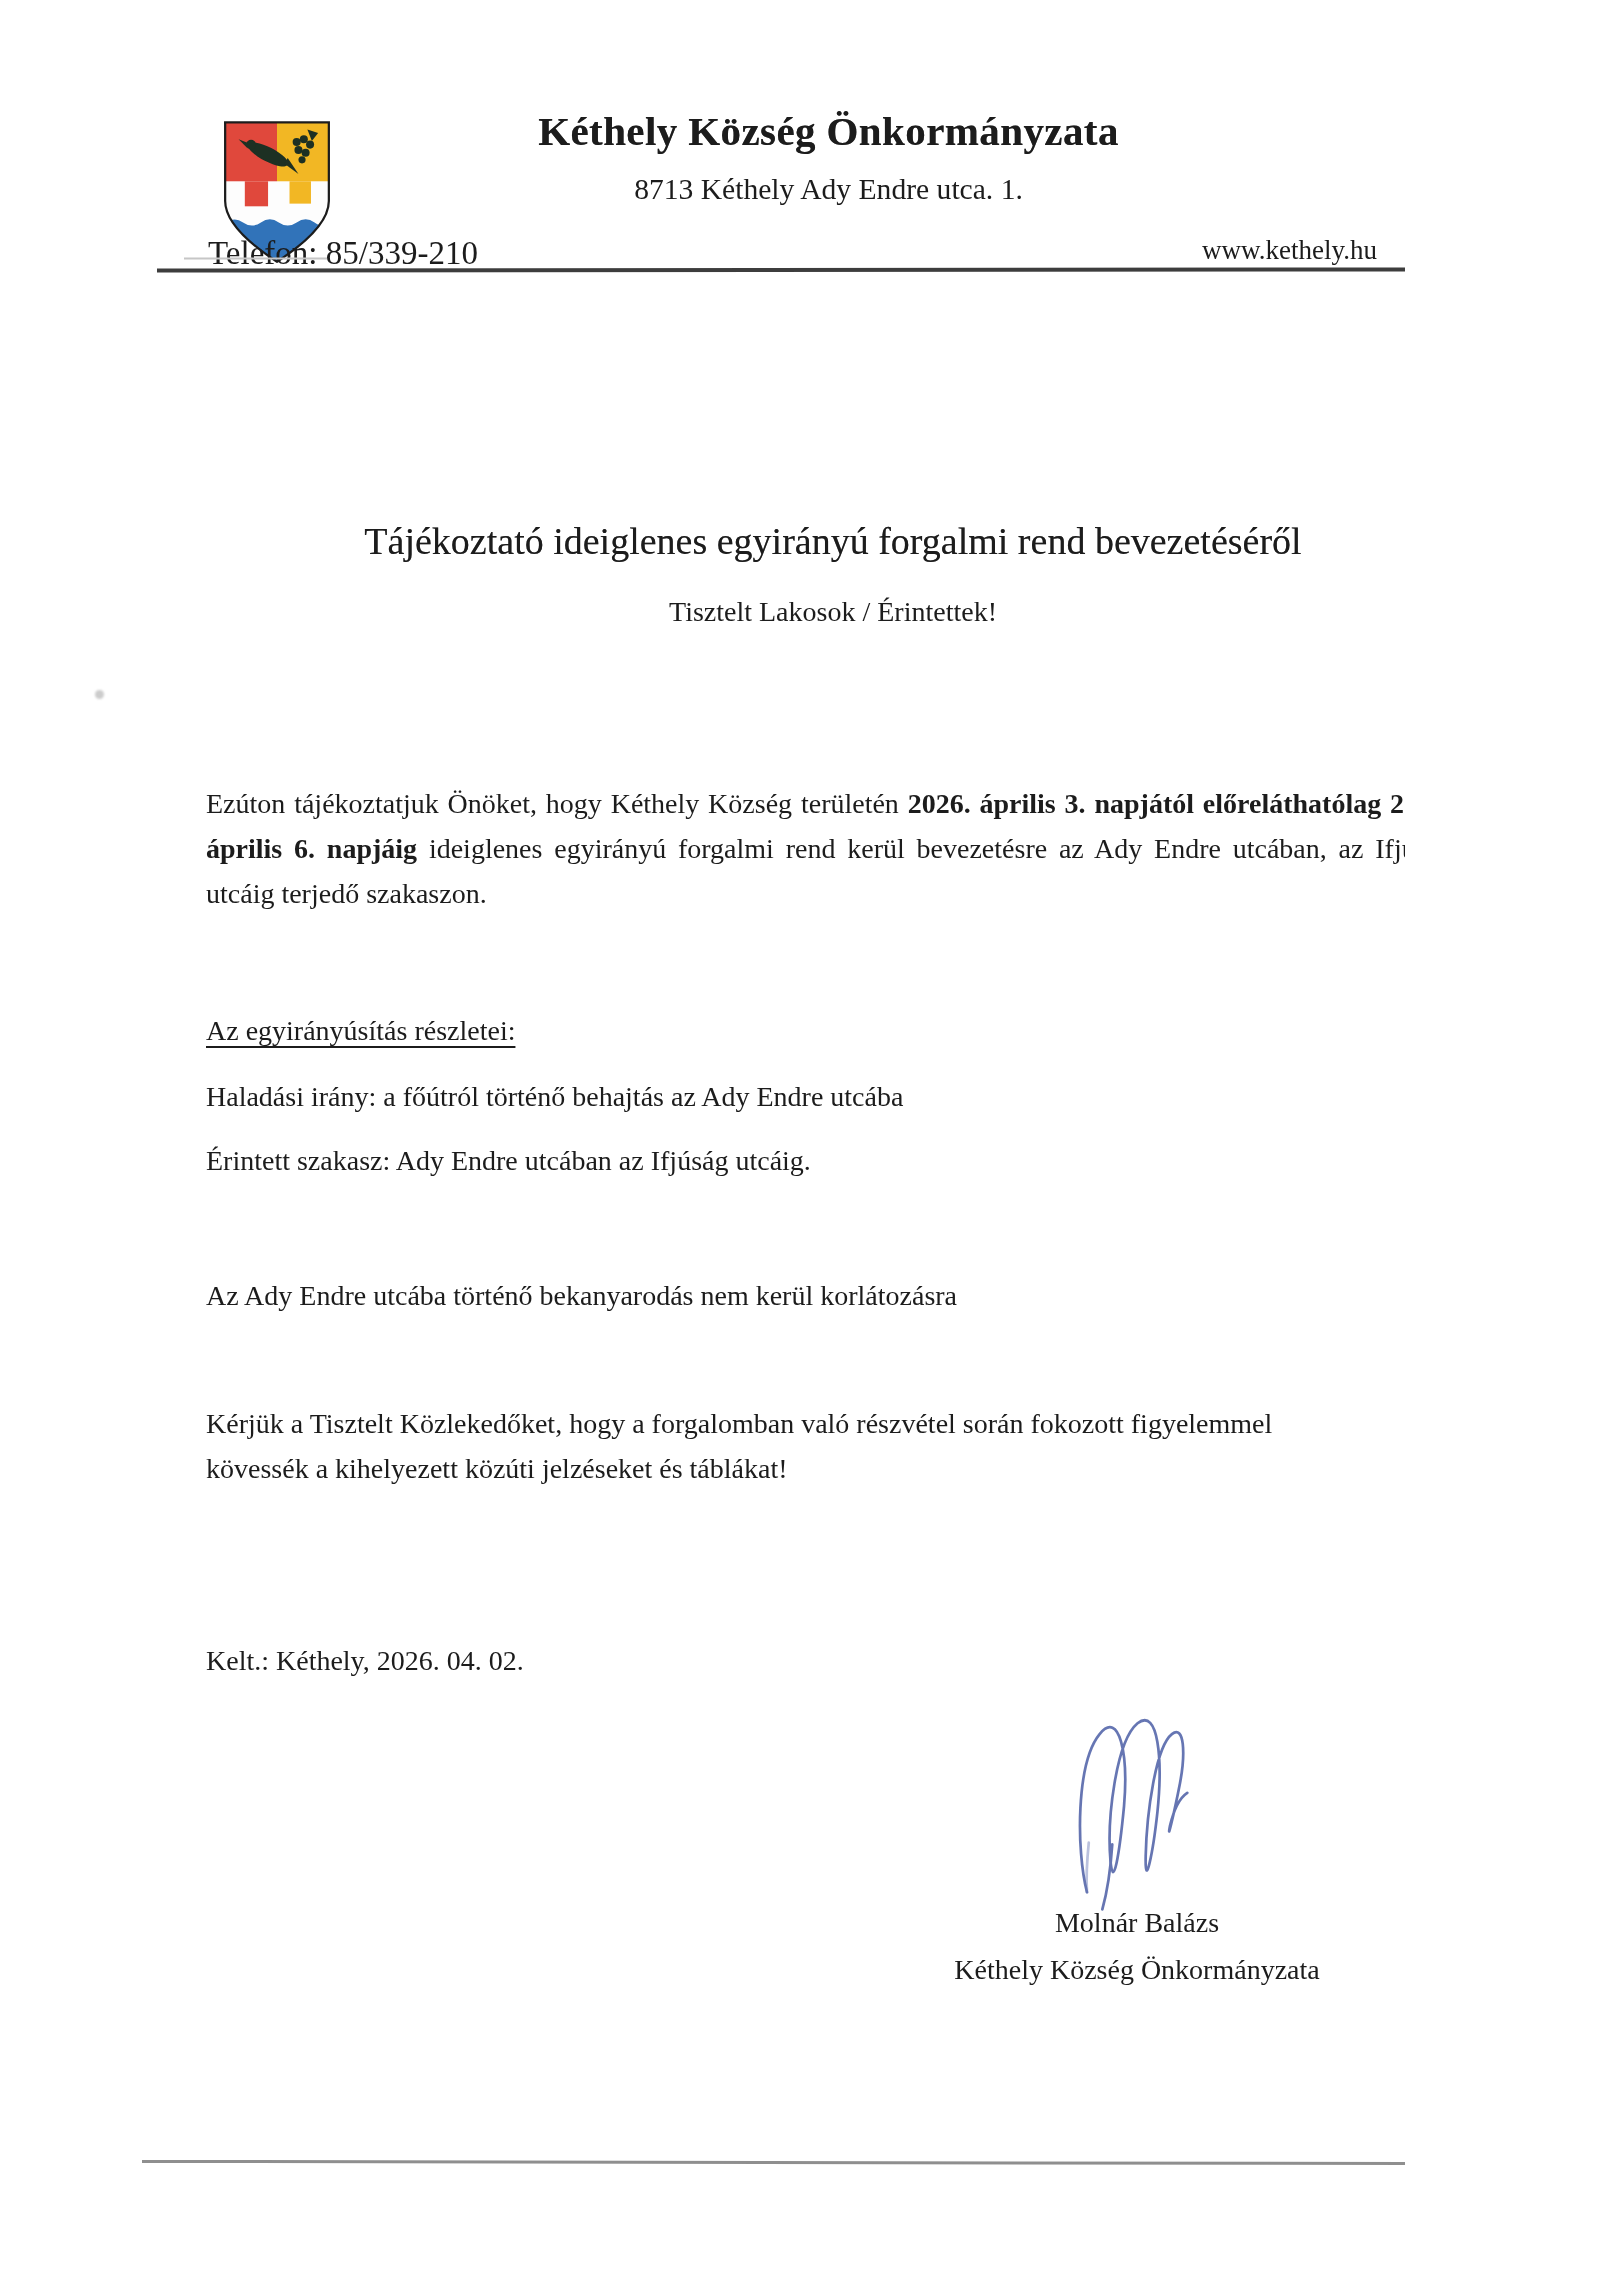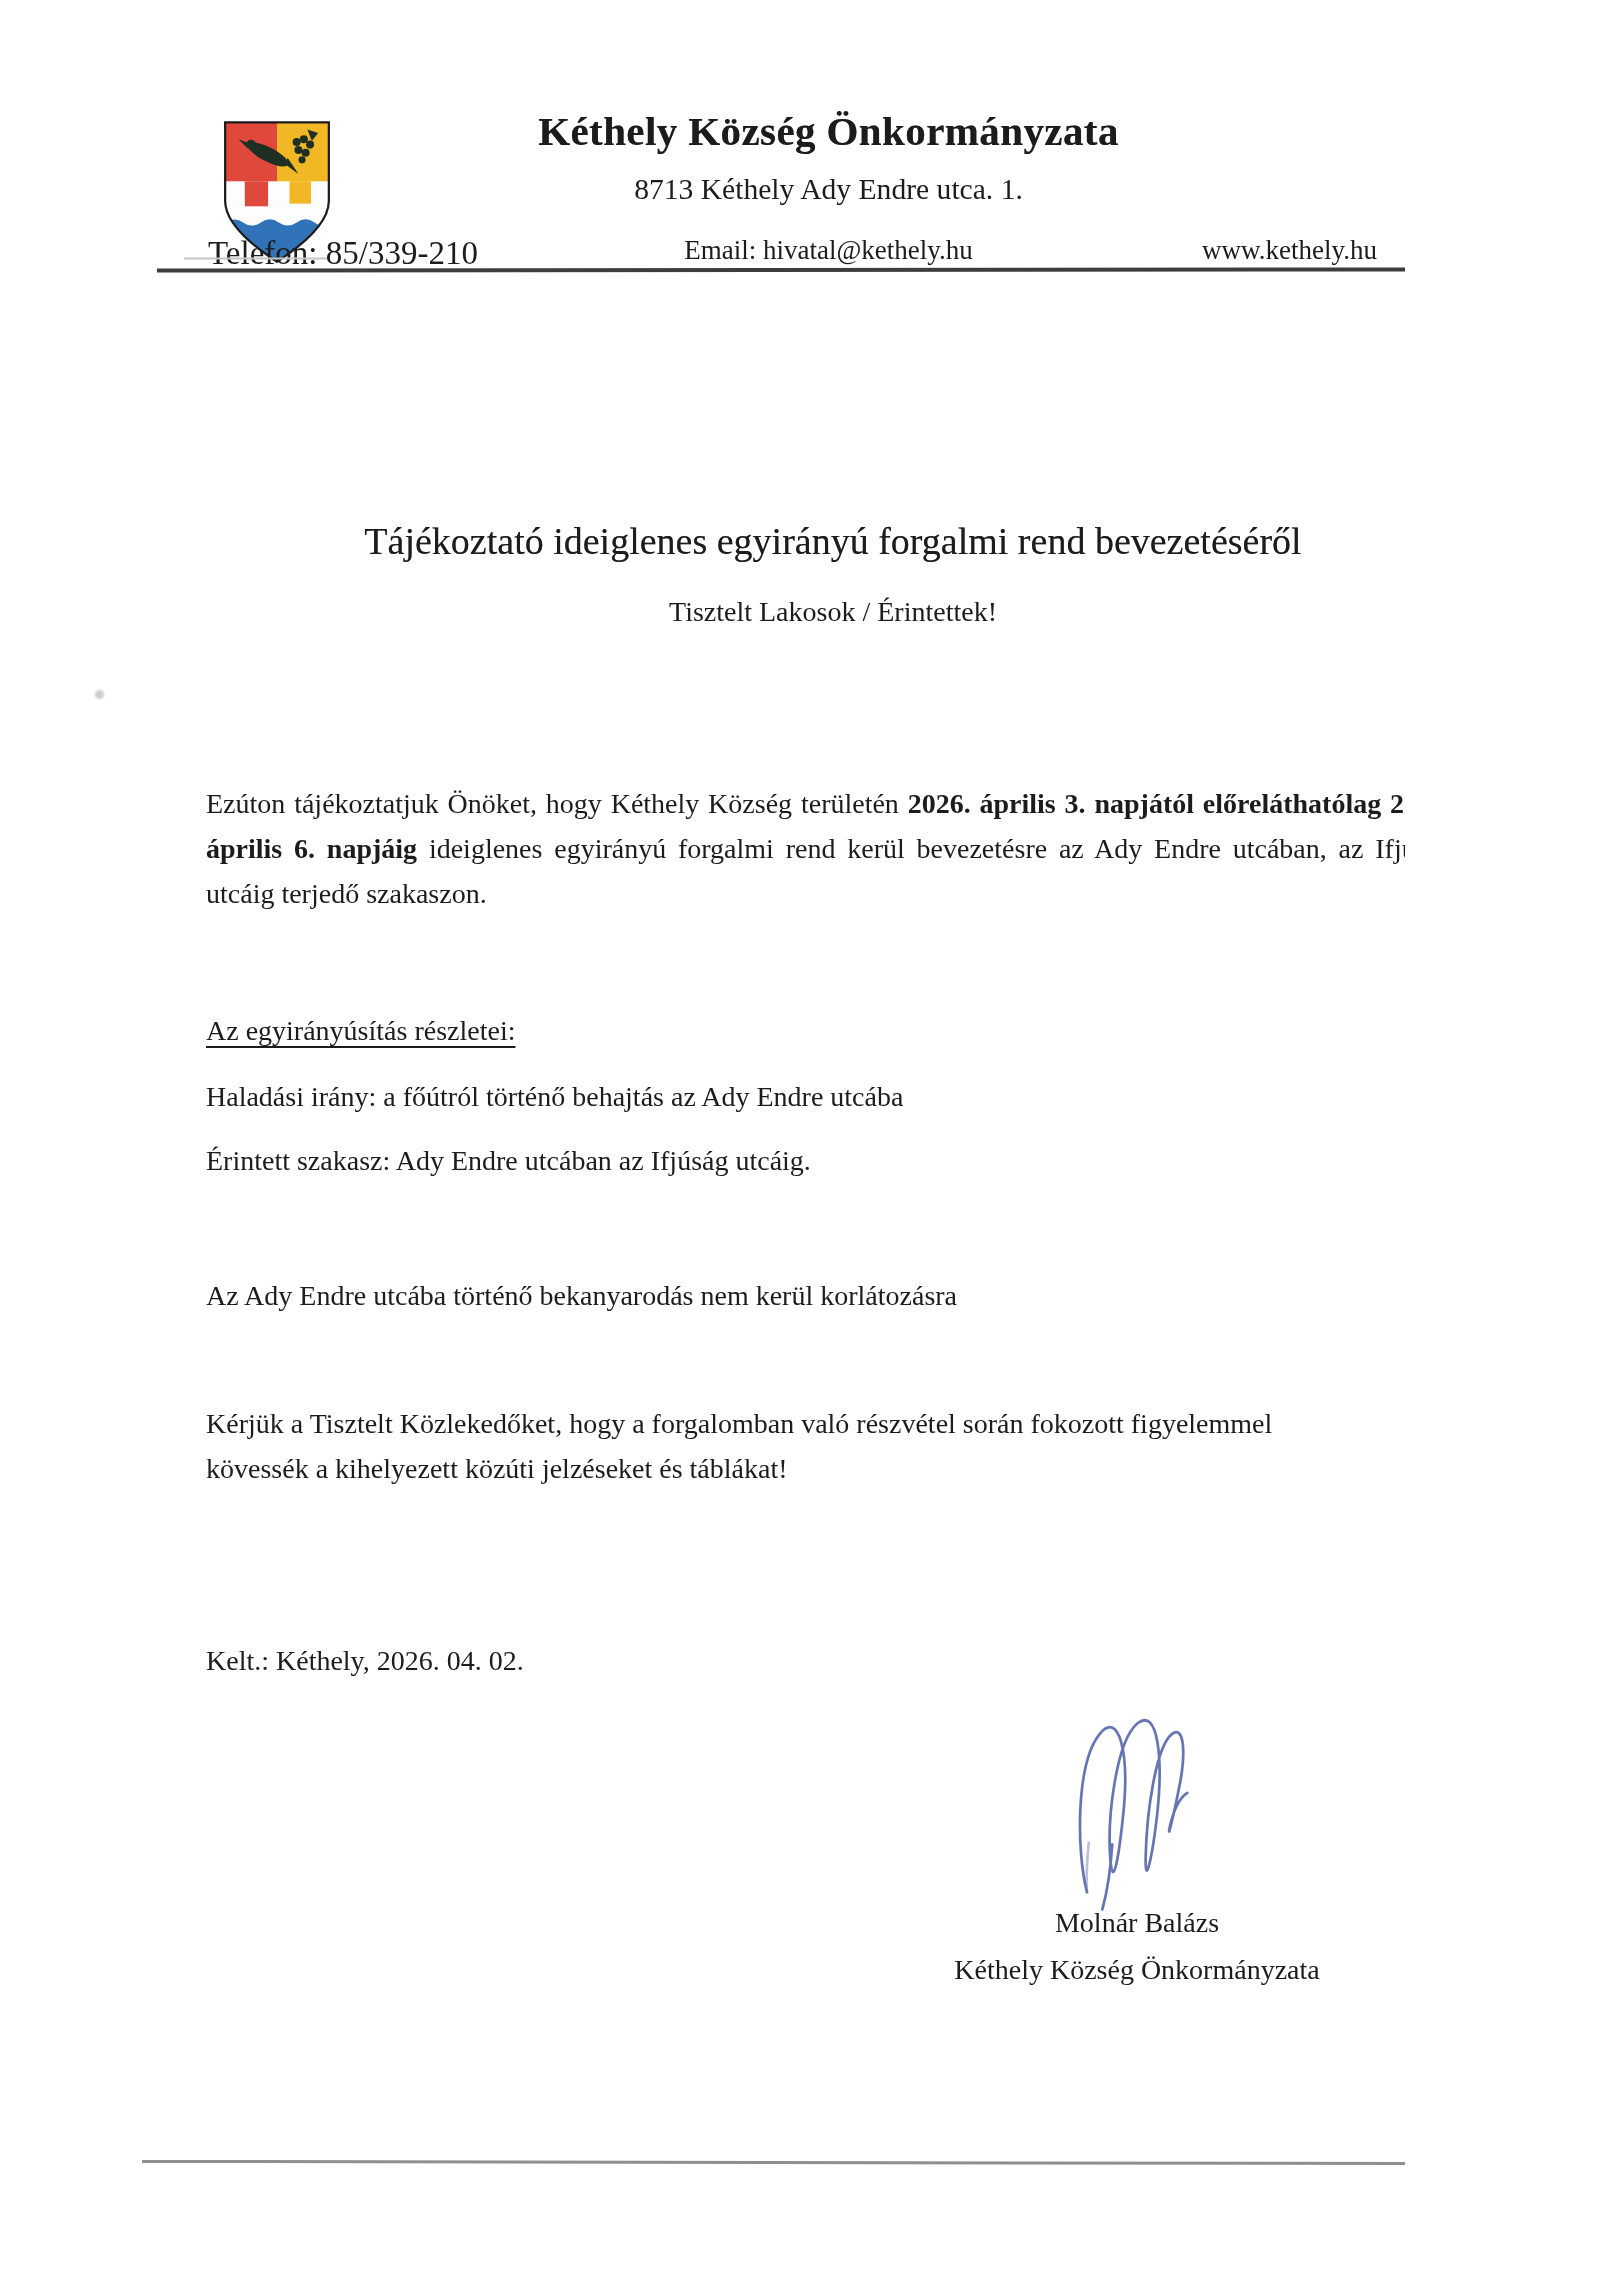--- a/index.html
+++ b/index.html
@@ -102,21 +102,20 @@
         </g>
         <rect x="8" y="98" width="116" height="4" fill="rgba(255,255,255,0.0)"></rect>
       </g>
       <path d="M8 8 H124 V96 Q124 126 66 164 Q8 126 8 96 Z" fill="none" stroke-width="2.5" stroke="#1c1c1c"></path>
     </svg>
   </div>
 
   <div class="abs org-name">Kéthely Község Önkormányzata</div>
   <div class="abs org-address">8713 Kéthely Ady Endre utca. 1.</div>
   <div class="abs contact-phone">Telefon: 85/339-210</div>
-  <div class="abs contact-email">Email: hivatal@kethely.hu</div>
   <div class="abs contact-web">www.kethely.hu</div>
   <div class="abs header-rule"></div>
 
   <div class="abs doc-title">Tájékoztató ideiglenes egyirányú forgalmi rend bevezetéséről</div>
   <div class="abs salutation">Tisztelt Lakosok / Érintettek!</div>
 
   <div class="abs intro body-text"><span>Ezúton tájékoztatjuk Önöket, hogy Kéthely Község területén </span><b>2026. április 3. napjától előreláthatólag 2026. április 6. napjáig</b><span> ideiglenes egyirányú forgalmi rend kerül bevezetésre az Ady Endre utcában, az Ifjúság utcáig terjedő szakaszon.</span></div>
 
   <div class="abs details-heading body-text">Az egyirányúsítás részletei:</div>
   <div class="abs direction body-text">Haladási irány: a főútról történő behajtás az Ady Endre utcába</div>

